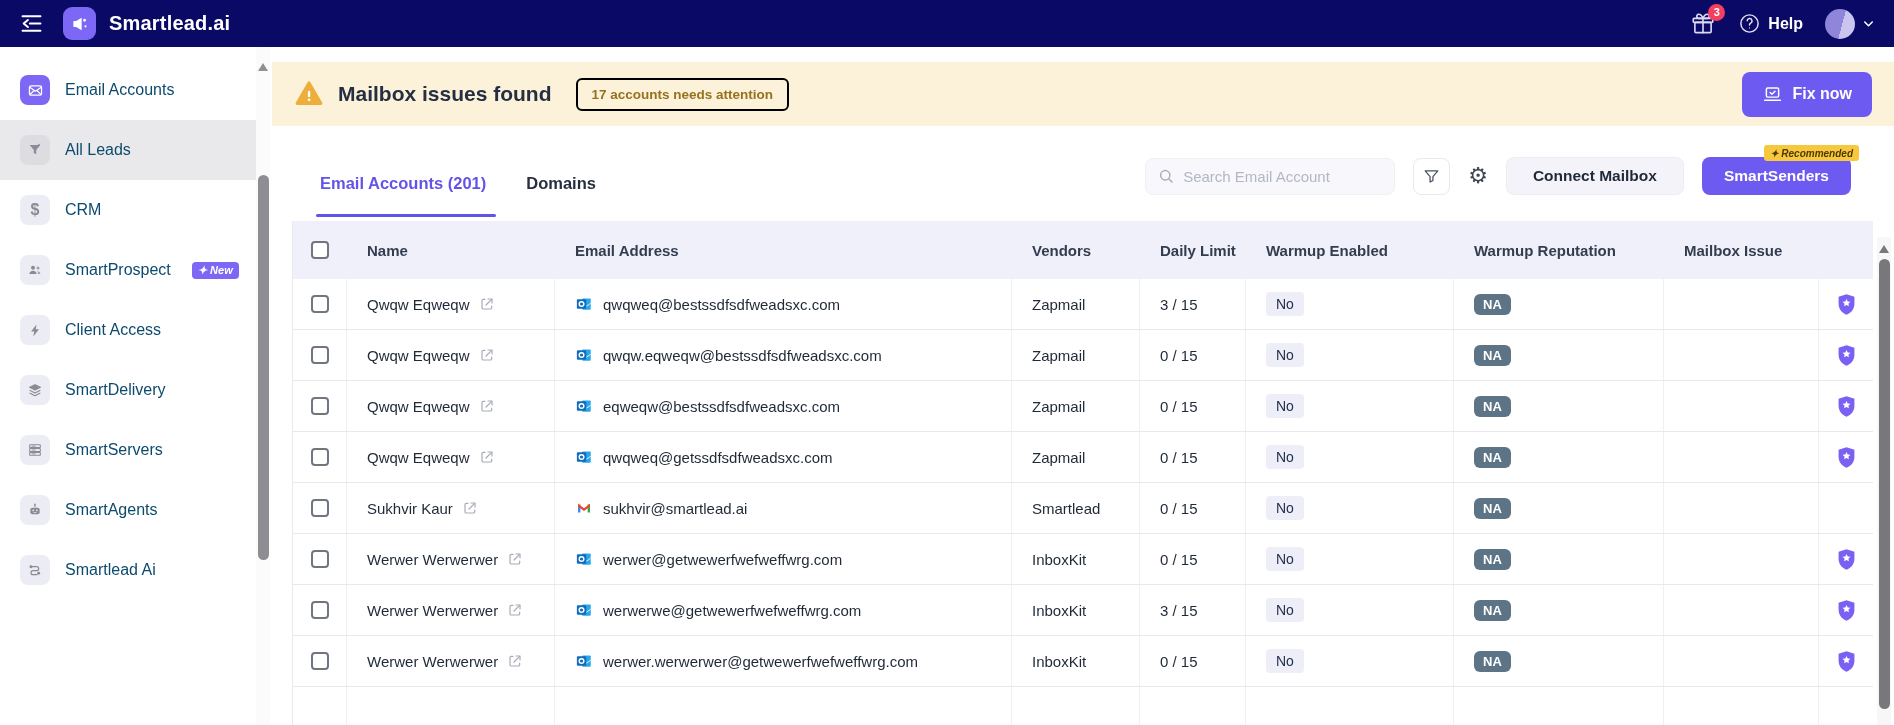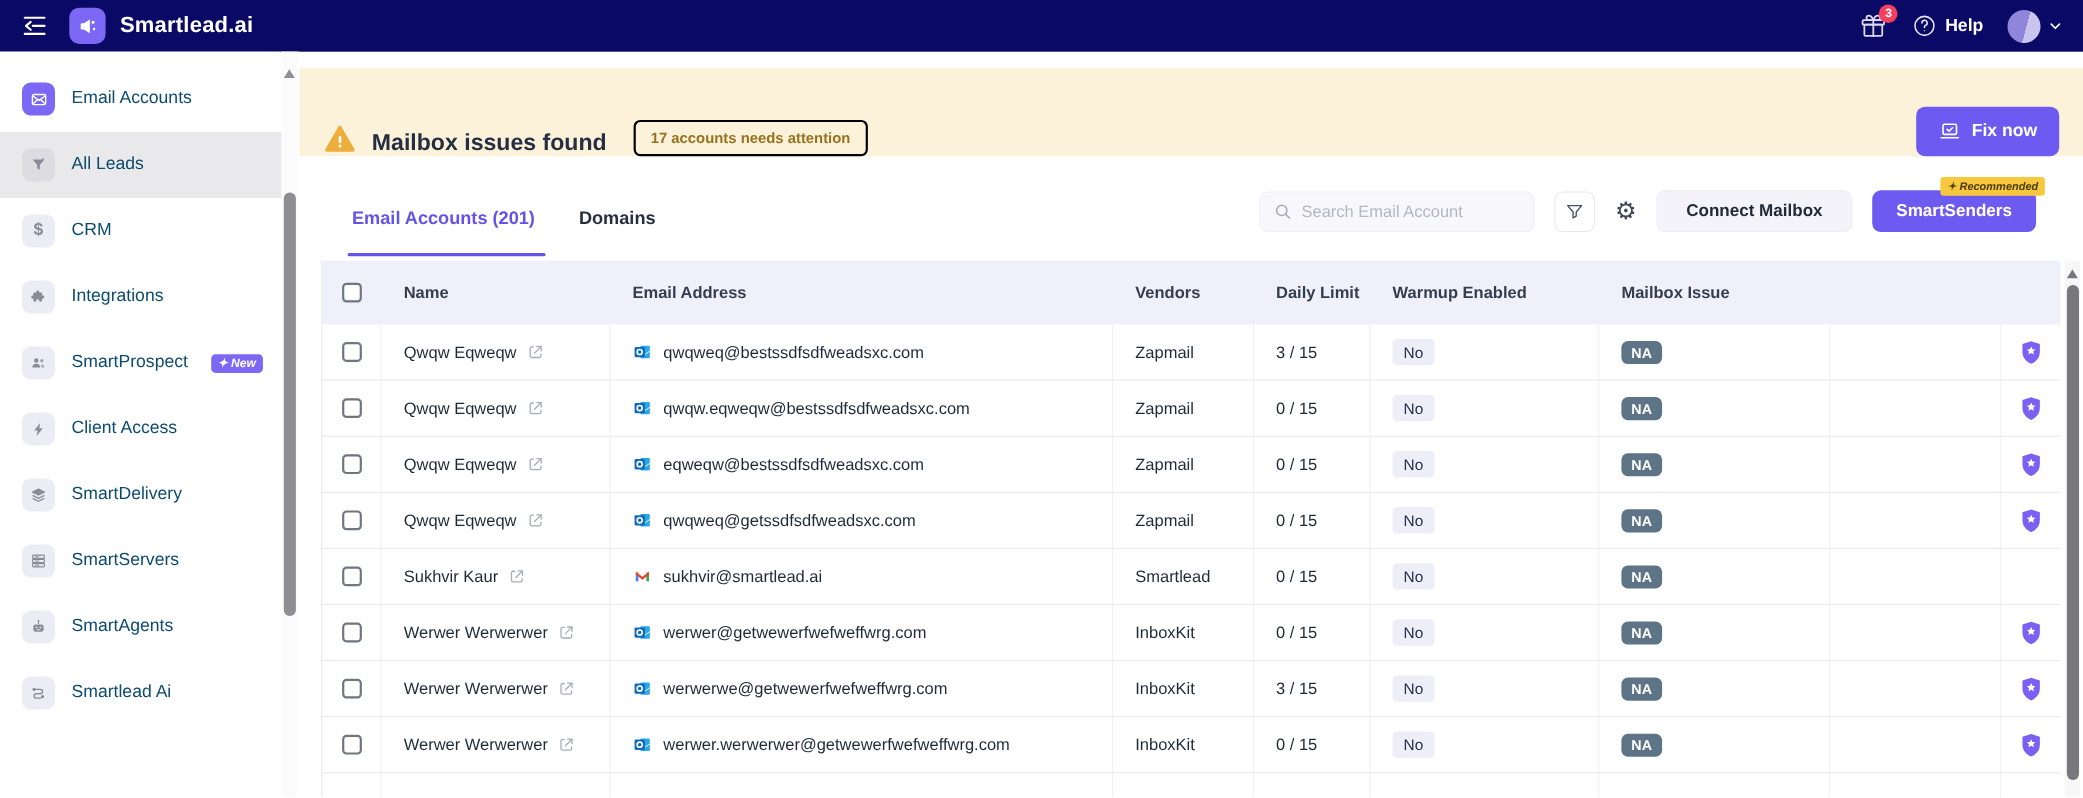--- a/index.html
+++ b/index.html
@@ -42,21 +42,21 @@
   .side-scroll { position:absolute; top:0; right:2px; width:14px; height:678px; background:#FBFBFC; }
   .side-scroll .arrow { position:absolute; top:16px; left:2px; width:0; height:0;
     border-left:5px solid transparent; border-right:5px solid transparent;
     border-bottom:8px solid #8F8F95; }
   .side-scroll .thumb { position:absolute; top:128px; left:1.5px; width:11px; height:385px;
     background:#8D8D92; border-radius:6px; }
 
   
   .main { flex:1; position:relative; padding:15px 0 0 20px; overflow:hidden; }
 
-  .banner { height:80px; background:#FCF2D9; display:flex; align-items:flex-end;
+  .banner { height:64px; background:#FCF2D9; display:flex; align-items:center;
     padding:0 22px; margin-left:-20px; }
   .banner-title { font-size:21px; font-weight:700; color:#252F43; margin-left:14px; }
   .attention-pill { margin-left:24px; border:2px solid #000000; border-radius:6px;
     padding:7px 14px; font-size:13.5px; font-weight:600; color:#96721F; }
   .fix-btn { margin-left:auto; background:#6D5BF1; color:#fff; border:none; border-radius:8px;
     height:45px; padding:0 20px; font-size:16px; font-weight:700; display:flex;
     align-items:center; gap:9px; cursor:pointer; font-family:inherit; }
 
   .tabs-row { height:95px; display:flex; align-items:flex-end; padding-right:43px; }
   .tabs { display:flex; gap:40px; margin-left:28px; }
@@ -188,28 +188,20 @@
           <span class="side-label">All Leads</span>
         </div>
         <div class="side-item">
           <span class="tile">
             <span style="font-size:16px;">$</span>
           </span>
           <span class="side-label">CRM</span>
         </div>
         <div class="side-item">
           <span class="tile">
-            <svg width="16" height="16" viewBox="0 0 24 24">
-              <path fill="#8B8B98" d="M11 3a2 2 0 0 1 2 2v1h3a1 1 0 0 1 1 1v3h1a2 2 0 1 1 0 4h-1v3a1 1 0 0 1-1 1h-3v-1a2 2 0 1 0-4 0v1H6a1 1 0 0 1-1-1v-3H4a2 2 0 1 1 0-4h1V7a1 1 0 0 1 1-1h3V5a2 2 0 0 1 2-2z"></path>
-            </svg>
-          </span>
-          <span class="side-label">Integrations</span>
-        </div>
-        <div class="side-item">
-          <span class="tile">
             <svg width="16" height="16" viewBox="0 0 24 24" fill="#8B8B98">
               <circle cx="9" cy="8.5" r="3"></circle>
               <path d="M3.5 18c0-3 2.5-5 5.5-5s5.5 2 5.5 5z"></path>
               <circle cx="16.5" cy="9" r="2.3" opacity=".75"></circle>
               <path d="M15.5 13.4c2.6.4 4.5 2.3 4.5 4.6h-3.5" opacity=".75"></path>
             </svg>
           </span>
           <span class="side-label">SmartProspect</span>
           <span class="new-badge">✦ New</span>
         </div>
@@ -324,20 +316,21 @@
     <div class="table">
       <div class="thead">
         <div class="cell c0">
             <div class="checkbox"></div>
           </div>
         <div class="cell c1">Name</div>
         <div class="cell c2">Email Address</div>
         <div class="cell c3">Vendors</div>
         <div class="cell c4">Daily Limit</div>
         <div class="cell c5">Warmup Enabled</div>
+        <div class="cell c6">Warmup Reputation</div>
         <div class="cell c7">Mailbox Issue</div>
         <div class="cell c8"></div>
       </div>
       <div id="tbody">
           <div class="row">
             <div class="cell c0">
               <div class="checkbox"></div>
             </div>
             <div class="cell c1">
               <span>Qwqw Eqweqw</span>

